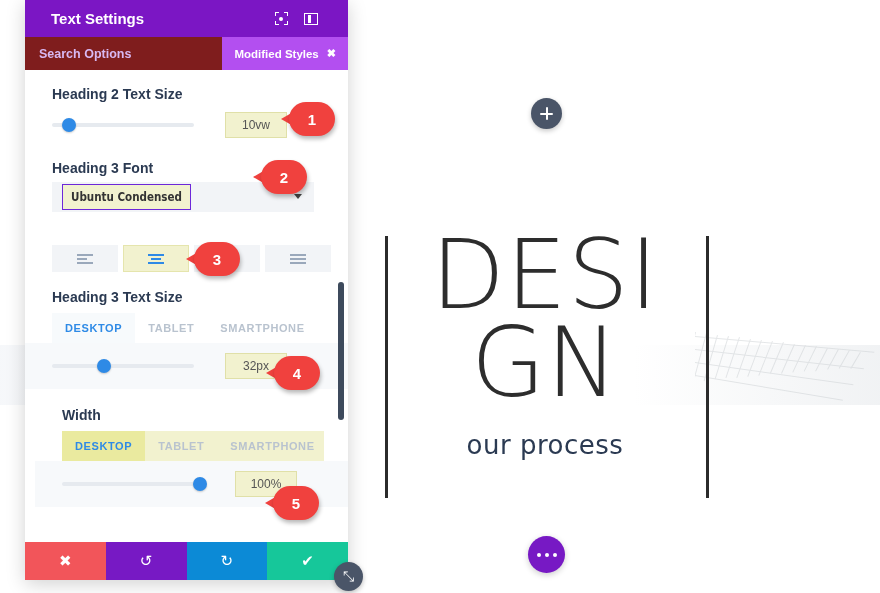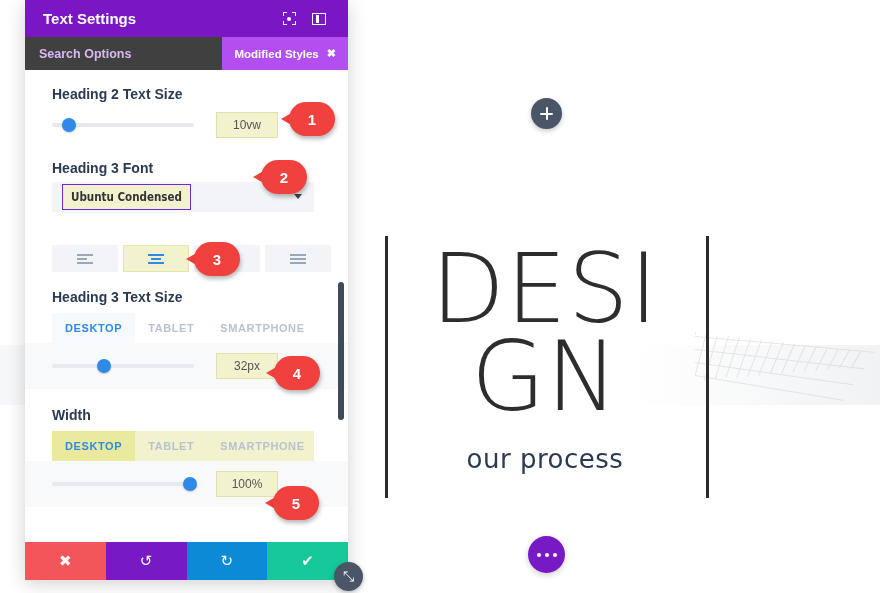--- a/index.html
+++ b/index.html
@@ -48,21 +48,21 @@
     box-shadow:0 2px 6px rgba(0,0,0,.2);
     display:flex; align-items:center; justify-content:center; gap:4px;
   }
   .dots-circle span{ width:4px; height:4px; border-radius:50%; background:#fff; display:block; }
 
   .vrule { position:absolute; width:3px; background:#2b2b2b; top:236px; height:262px; }
   .vrule.left  { left:385px; }
   .vrule.right { left:706px; }
 
   .hero {
-    position:absolute; left:395px; top:245px; width:300px;
+    position:absolute; left:395px; top:231px; width:300px;
     text-align:center;
   }
   .hero h2 {
     font-family:"DejaVu Sans", sans-serif;
     font-weight:300; font-size:96px; line-height:.92;
     color:#2d2d2d; letter-spacing:1px; white-space:normal; word-break:break-all;
   }
   .hero h3 {
     margin-top:22px;
     font-family:"DejaVu Sans", sans-serif;
@@ -71,39 +71,39 @@
 
   
   .modal {
     position:absolute; left:25px; top:0; width:323px; height:580px;
     background:#ffffff;
     box-shadow:0 4px 18px rgba(0,0,0,.18);
     display:flex; flex-direction:column; overflow:hidden;
   }
   .m-head {
     height:37px; background:#7b16c4; display:flex; align-items:center;
-    padding:0 18px; flex:0 0 auto;
+    padding:0 26px; flex:0 0 auto;
   }
   .m-head .ttl{ color:#fff; font-size:15px; font-weight:bold; flex:1; }
   .m-head .hicon{
     width:22px; height:22px; margin-left:8px; position:relative; cursor:pointer;
     display:flex; align-items:center; justify-content:center;
   }
   .ic-focus{ width:13px;height:13px; position:relative; }
   .ic-focus i{ position:absolute; width:4px;height:4px; border:1.5px solid #fff; }
   .ic-focus i:nth-child(1){ left:0;top:0; border-right:0;border-bottom:0;}
   .ic-focus i:nth-child(2){ right:0;top:0; border-left:0;border-bottom:0;}
   .ic-focus i:nth-child(3){ left:0;bottom:0; border-right:0;border-top:0;}
   .ic-focus i:nth-child(4){ right:0;bottom:0; border-left:0;border-top:0;}
   .ic-focus b{ position:absolute; left:4.5px; top:4.5px; width:4px;height:4px; background:#fff; border-radius:50%;}
   .ic-panel{ width:14px;height:12px; border:1.6px solid #fff; position:relative;}
   .ic-panel i{ position:absolute; left:3px; top:1px; width:3px; height:8px; background:#fff;}
 
   .m-search {
-    height:33px; background:#404040; display:flex; align-items:center;
+    height:33px; background:#7f1d1d; display:flex; align-items:center;
     padding:0 0 0 14px; flex:0 0 auto;
   }
   .m-search .ph{ color:#d8b8f2; font-size:12.5px; font-weight:bold; flex:1; }
   .chip {
     background:#b34ff0; color:#fff; font-size:11.5px; font-weight:bold;
     height:33px; display:flex; align-items:center; gap:8px; padding:0 12px;
     cursor:pointer;
   }
   .chip .x{ font-size:11px; }
 
@@ -111,21 +111,21 @@
 
   .field { padding:0 0 0 0; }
   .lbl {
     font-size:14px; font-weight:bold; color:#2b3a52;
     padding:0 0 0 27px;
   }
 
   .row-shade { background:#f7f9fb; }
 
   .slider-row{
-    display:flex; align-items:center; padding:10px 0 10px 27px; gap:4px;
+    display:flex; align-items:center; padding:10px 0 10px 27px; gap:13px;
   }
   .track{
     position:relative; width:142px; height:4px; border-radius:2px;
     background:#e6eaef; margin-right:18px;
   }
   .knob{
     position:absolute; top:-5px; width:14px;height:14px; border-radius:50%;
     background:#2e8ae6; box-shadow:0 1px 2px rgba(0,0,0,.2); cursor:pointer;
   }
   .valbox{
@@ -345,21 +345,21 @@
           <div class="tab">SMARTPHONE</div>
         </div>
         <div class="slider-row row-shade">
           <div class="track">
             <div class="knob" style="left:45px;"></div>
           </div>
           <div class="valbox">32px</div>
         </div>
       </div>
 
-      <div class="field" style="padding-top:18px;">
+      <div class="field" style="padding-top:18px;padding-left:10px;">
         <div class="lbl">Width</div>
         <div class="tabs hl">
           <div class="tab active">DESKTOP</div>
           <div class="tab">TABLET</div>
           <div class="tab">SMARTPHONE</div>
         </div>
         <div class="slider-row row-shade">
           <div class="track">
             <div class="knob" style="left:131px;"></div>
           </div>

